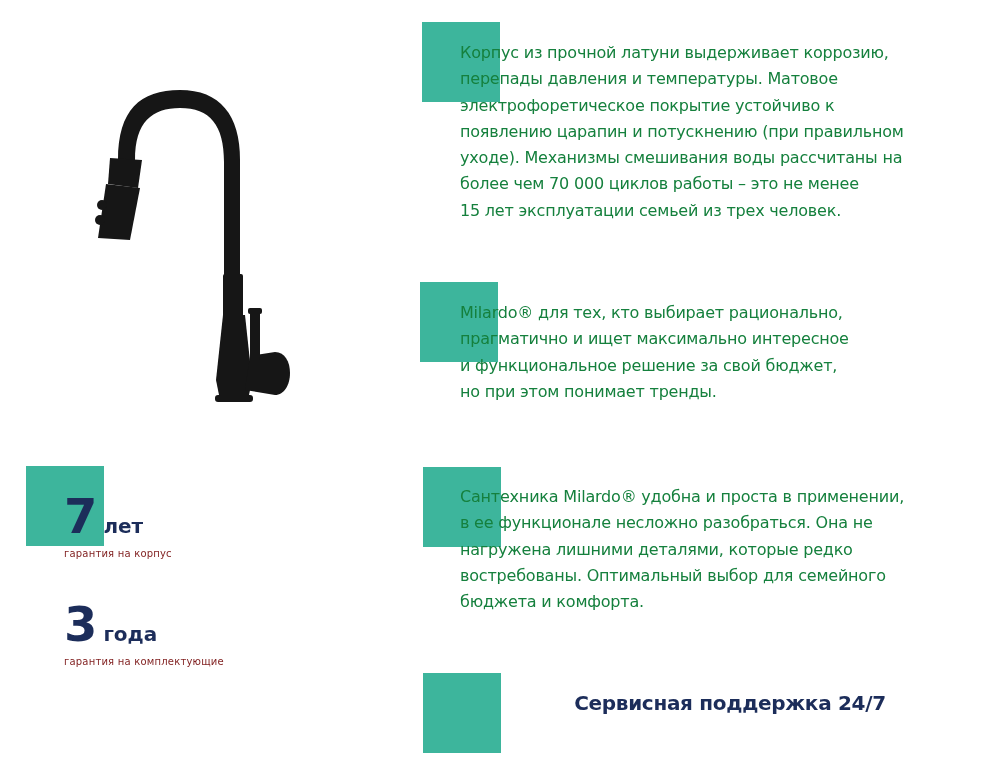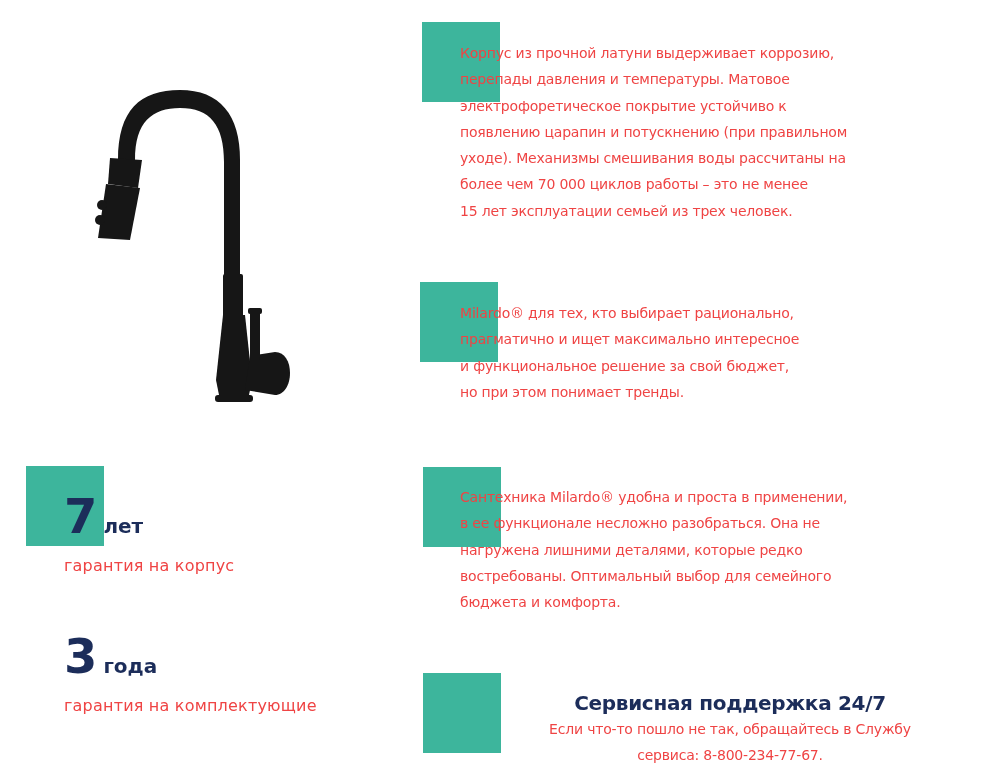--- a/index.html
+++ b/index.html
@@ -9,28 +9,28 @@
     font-family:"DejaVu Sans", sans-serif;
     color:#1e2f5c;
   }
   .sq { position:absolute; width:78px; height:80px; background:#3db59c; }
   .feature { position:absolute; left:460px; width:540px; }
   .feature h2 {
     margin:0; font-size:20px; font-weight:bold; color:#1c2d5a;
     line-height:26px; position:relative; letter-spacing:-0.3px;
   }
   .feature p {
-    margin:0; font-size:14px; line-height:26.3px; color:#ef4444;
+    margin:0; font-size:16px; line-height:26.3px; color:#15803d;
     position:relative; letter-spacing:-0.2px; white-space:pre-line;
   }
   .faucet { position:absolute; left:80px; top:90px; }
   .warranty { position:absolute; left:64px; }
   .warranty .big { font-size:48px; font-weight:bold; color:#1c2d5a; line-height:48px; position:relative; }
   .warranty .unit { font-size:20px; font-weight:bold; color:#1c2d5a; margin-left:6px; position:relative; }
-  .warranty .sub { font-size:16px; color:#ef4444; margin-top:16px; letter-spacing:0.2px; }
+  .warranty .sub { font-size:10px; color:#7f1d1d; margin-top:8px; letter-spacing:0.2px; }
 </style>
 </head>
 <body>
 
 <div class="sq" style="left:422px;top:22px;"></div>
 <div class="sq" style="left:420px;top:282px;"></div>
 <div class="sq" style="left:423px;top:467px;"></div>
 <div class="sq" style="left:423px;top:673px;"></div>
 <div class="sq" style="left:26px;top:466px;"></div>
 
@@ -72,29 +72,27 @@
 <div class="feature" style="top:484px;">
   <p>Сантехника Milardo® удобна и проста в применении,
 в ее функционале несложно разобраться. Она не
 нагружена лишними деталями, которые редко
 востребованы. Оптимальный выбор для семейного
 бюджета и комфорта.</p>
 </div>
 
 <div class="feature" style="top:690px;text-align:center;">
   <h2>Сервисная поддержка 24/7</h2>
-  <p>Если что-то пошло не так, обращайтесь в Службу
-сервиса: 8-800-234-77-67.</p>
 </div>
 
 <div class="warranty" style="top:492px;">
   <div>
     <span class="big">7</span><span class="unit">лет</span>
   </div>
   <div class="sub">гарантия на корпус</div>
 </div>
 
-<div class="warranty" style="top:632px;">
+<div class="warranty" style="top:600px;">
   <div>
     <span class="big">3</span><span class="unit">года</span>
   </div>
   <div class="sub">гарантия на комплектующие</div>
 </div>
 
 </body></html>

